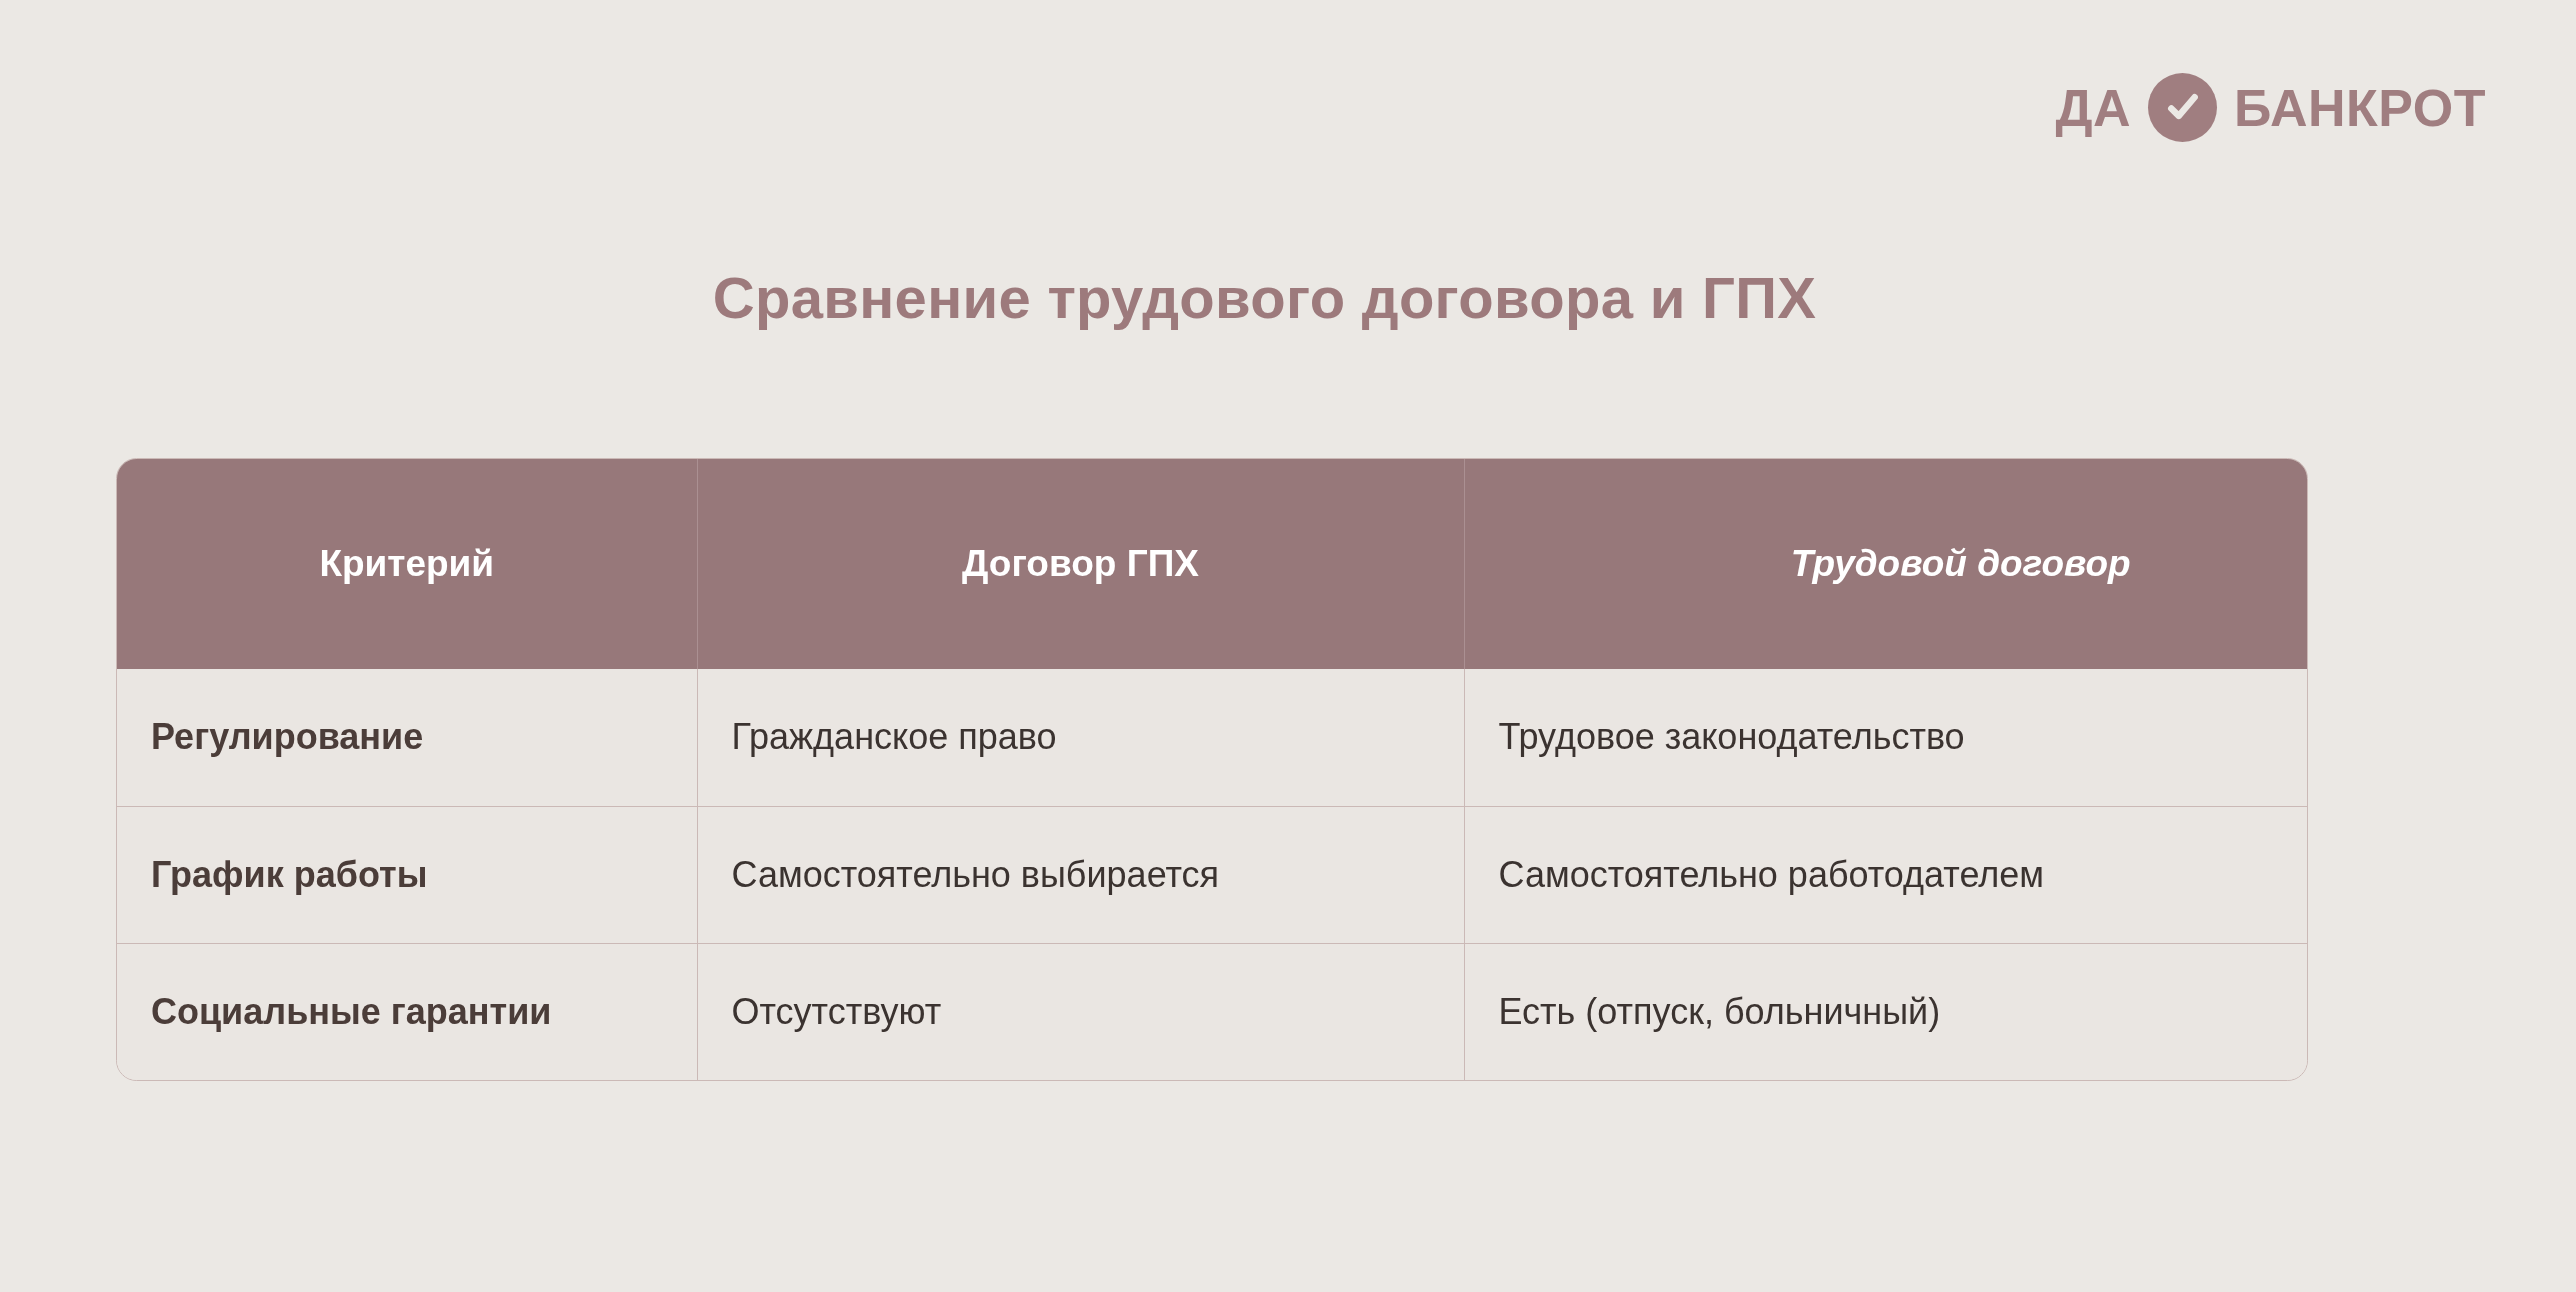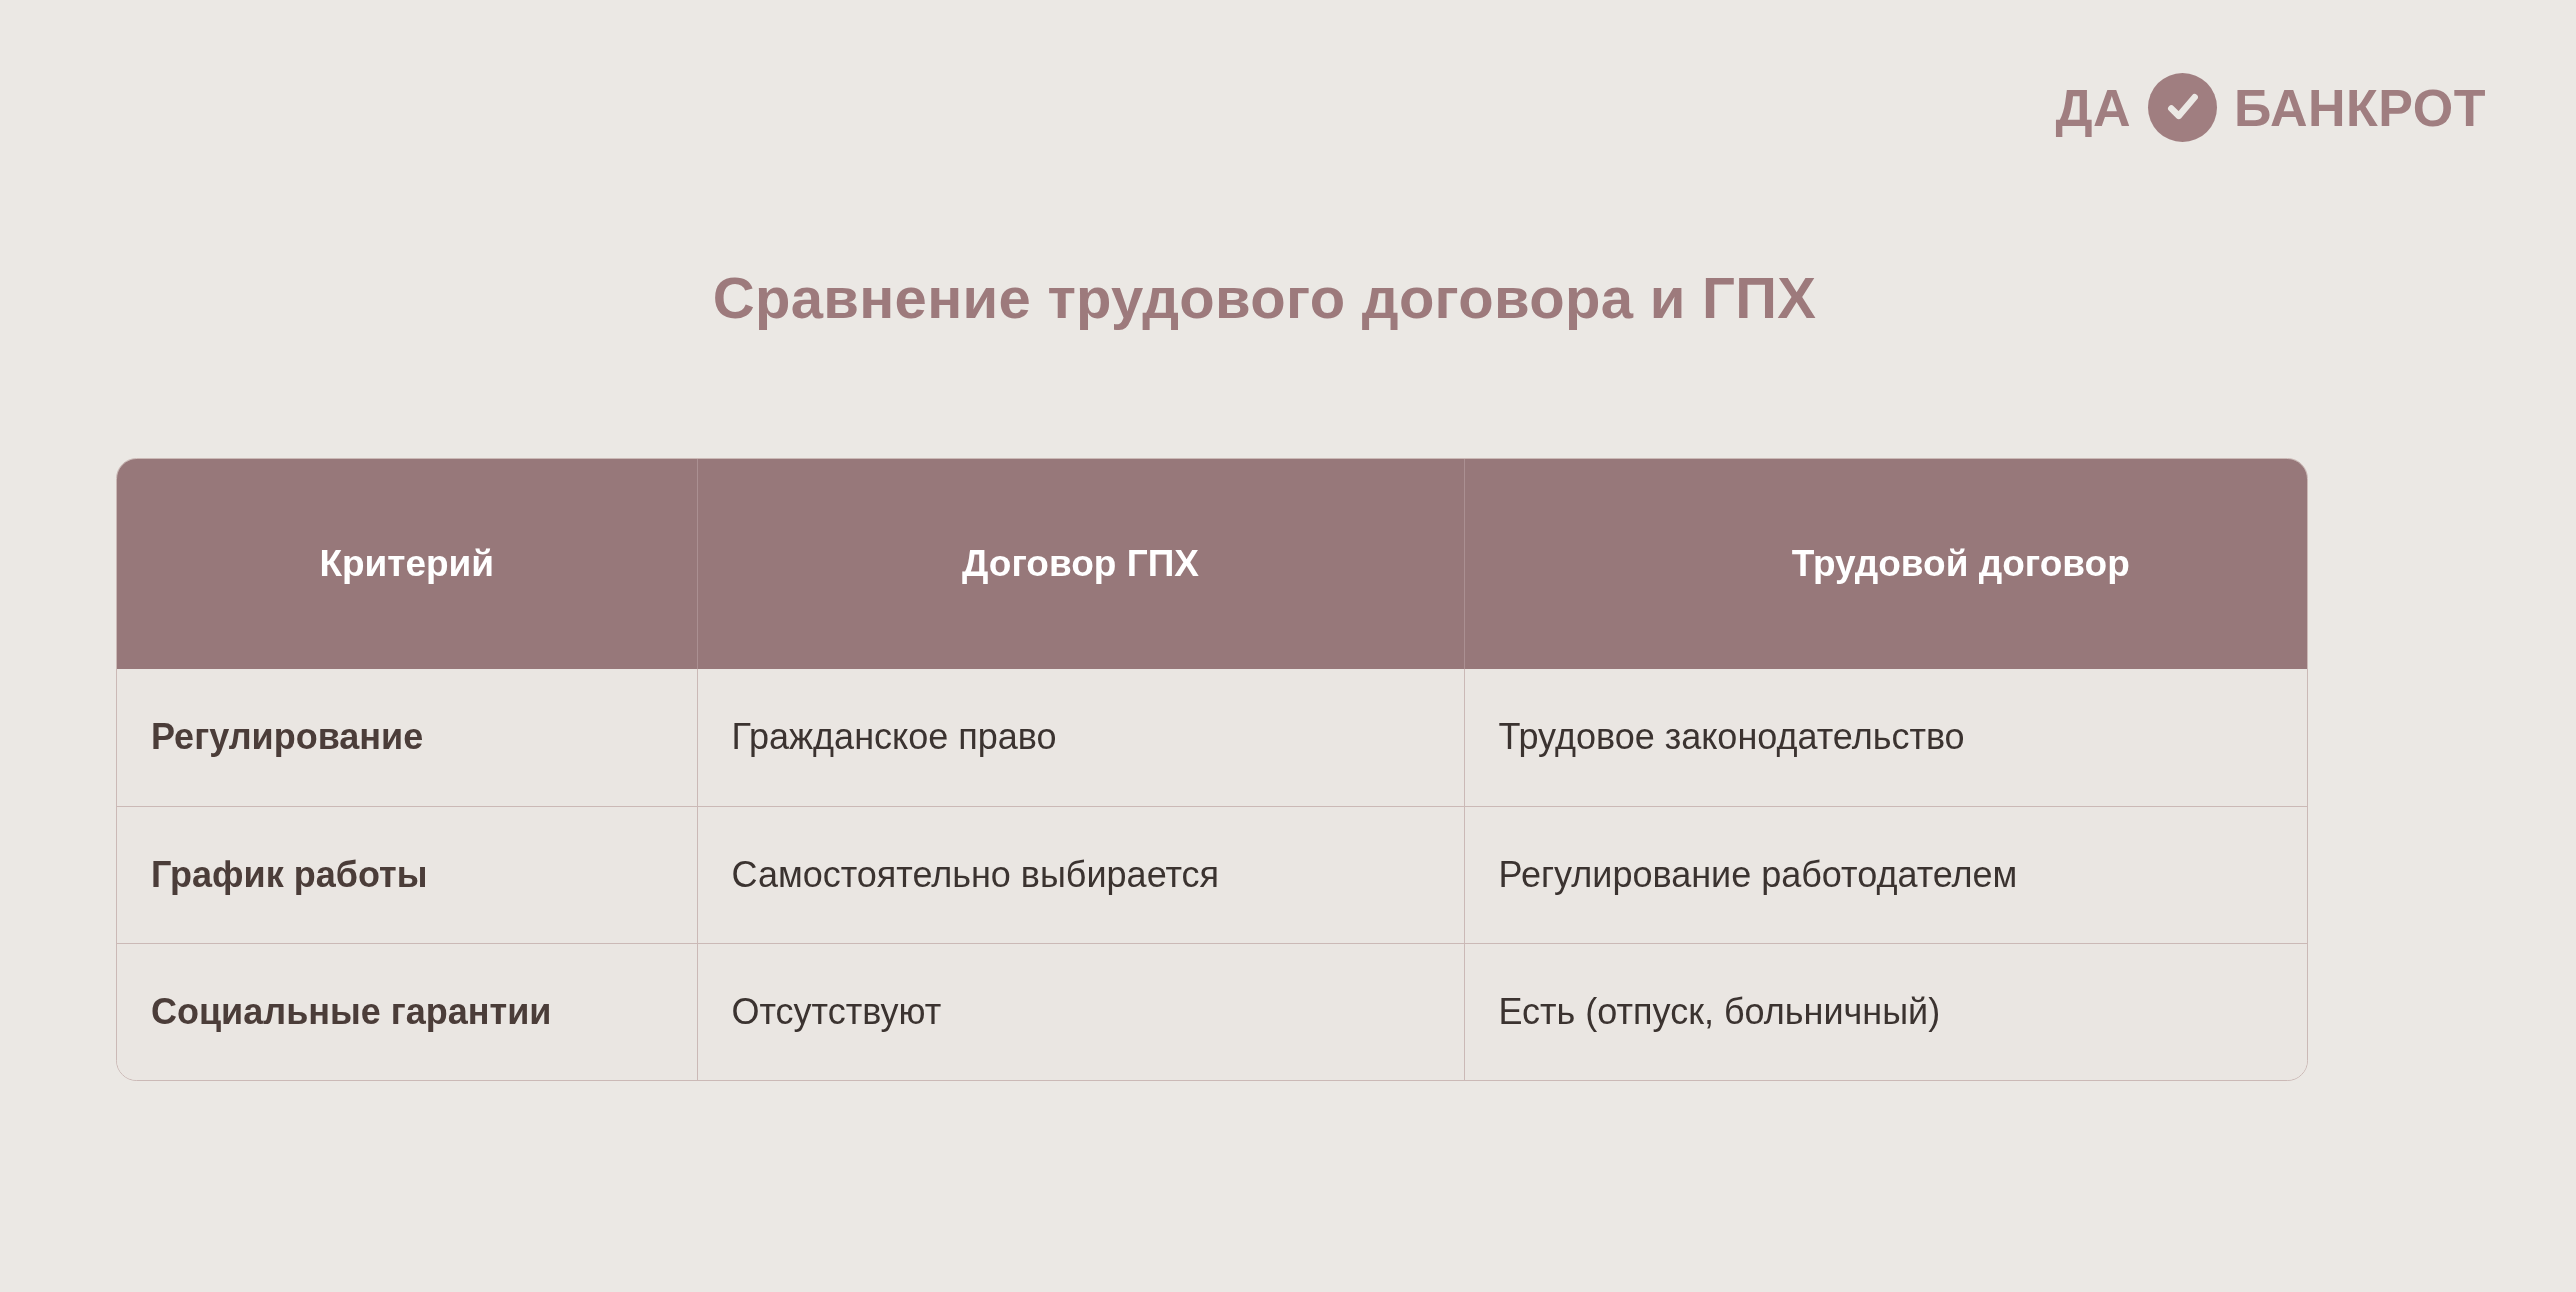--- a/index.html
+++ b/index.html
@@ -90,21 +90,21 @@
     color: #ffffff;
     font-size: 37px;
     font-weight: bold;
     height: 210px;
     text-align: center;
     vertical-align: middle;
     padding: 0 18.7px;
     box-sizing: border-box;
     border-right: 1.9px solid #ab9092;
   }
-  thead th:last-child { border-right: none; }
+  thead th:last-child { border-right: none; font-style: italic; }
 
   tbody td {
     height: 137px;
     font-size: 36px;
     color: #3b3330;
     vertical-align: middle;
     padding: 0 34px;
     box-sizing: border-box;
     border-bottom: 1.9px solid #cbb9b6;
     border-right: 1.9px solid #cbb9b6;
@@ -152,21 +152,21 @@
       </thead>
       <tbody>
         <tr>
           <td class="crit">Регулирование</td>
           <td>Гражданское право</td>
           <td>Трудовое законодательство</td>
         </tr>
         <tr>
           <td class="crit">График работы</td>
           <td>Самостоятельно выбирается</td>
-          <td>Регулирование работодателем</td>
+          <td>Самостоятельно работодателем</td>
         </tr>
         <tr>
           <td class="crit">Социальные гарантии</td>
           <td>Отсутствуют</td>
           <td>Есть (отпуск, больничный)</td>
         </tr>
       </tbody>
     </table>
   </div>
 

